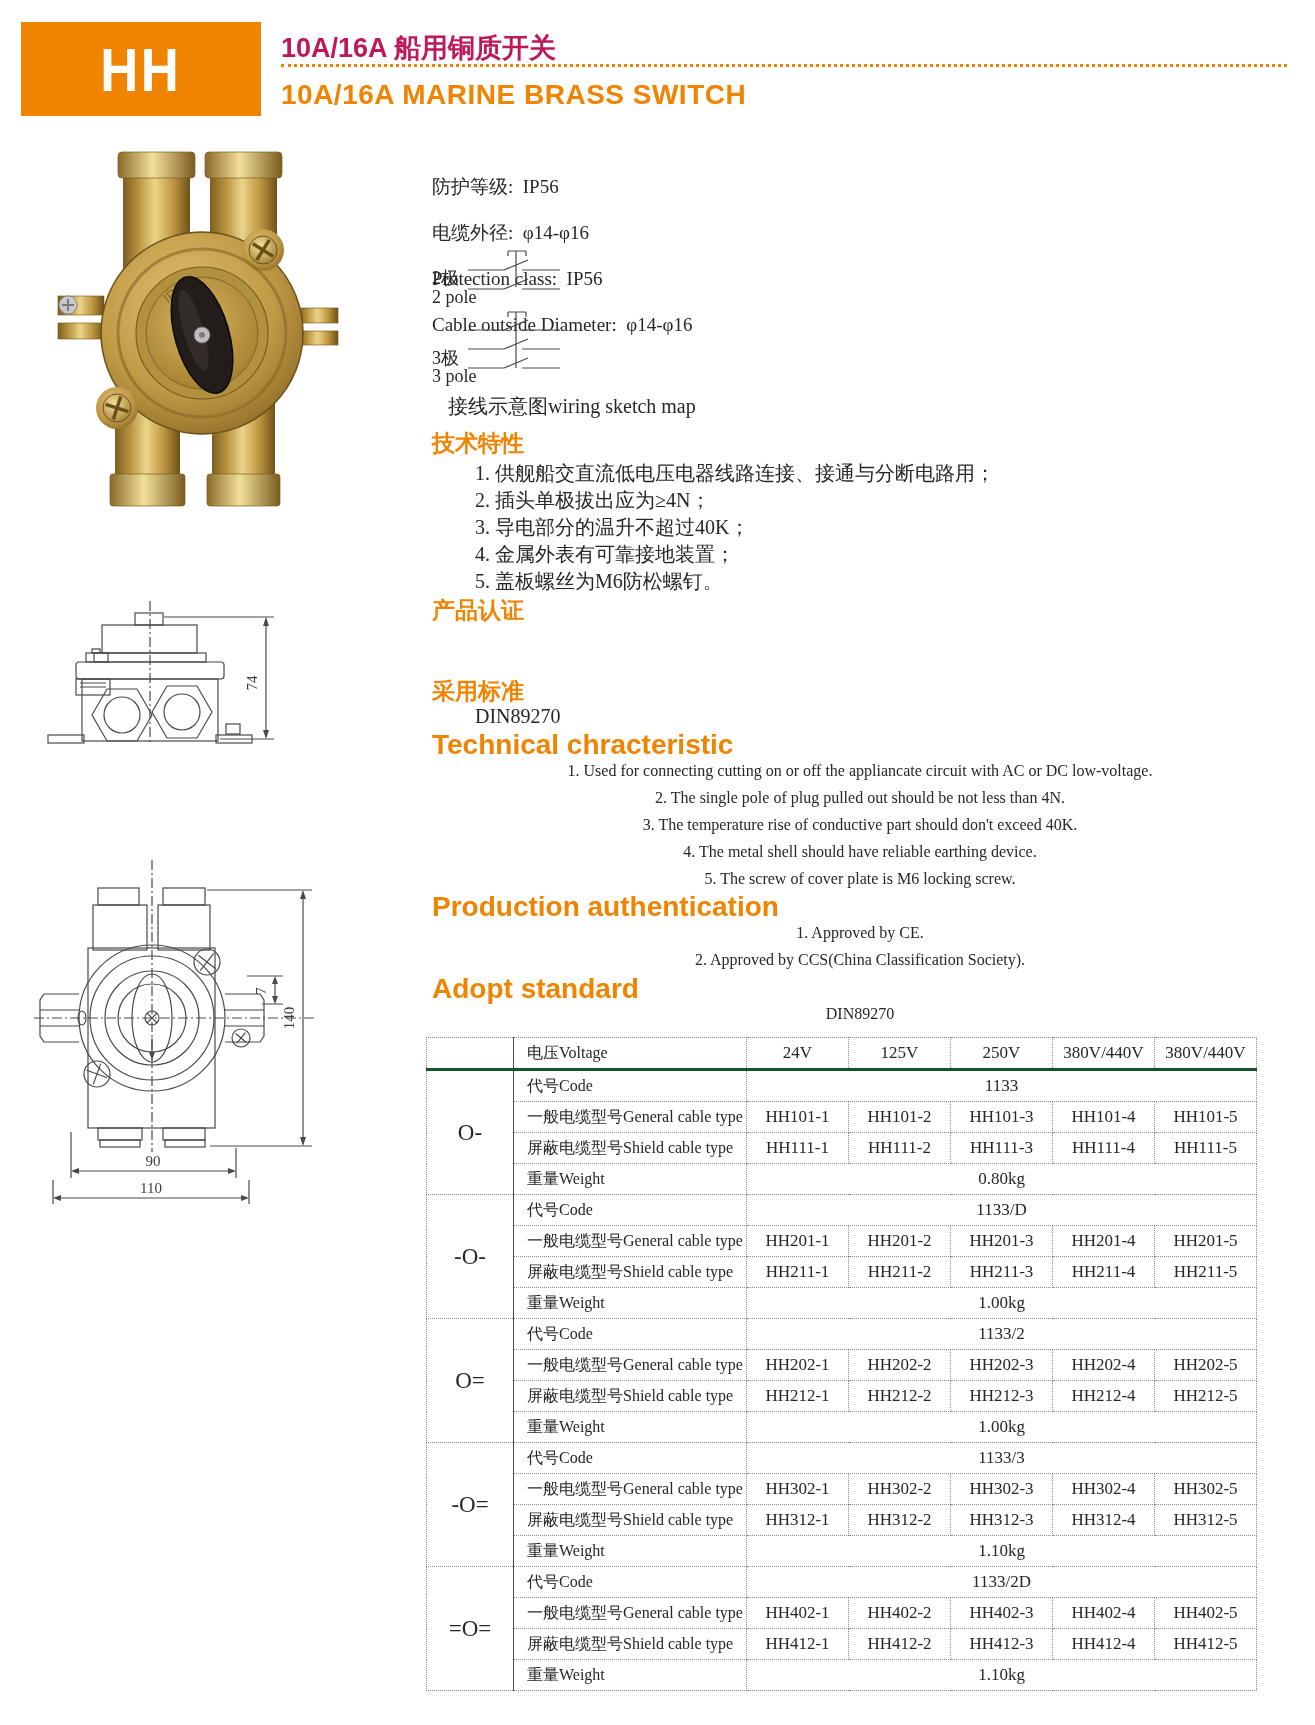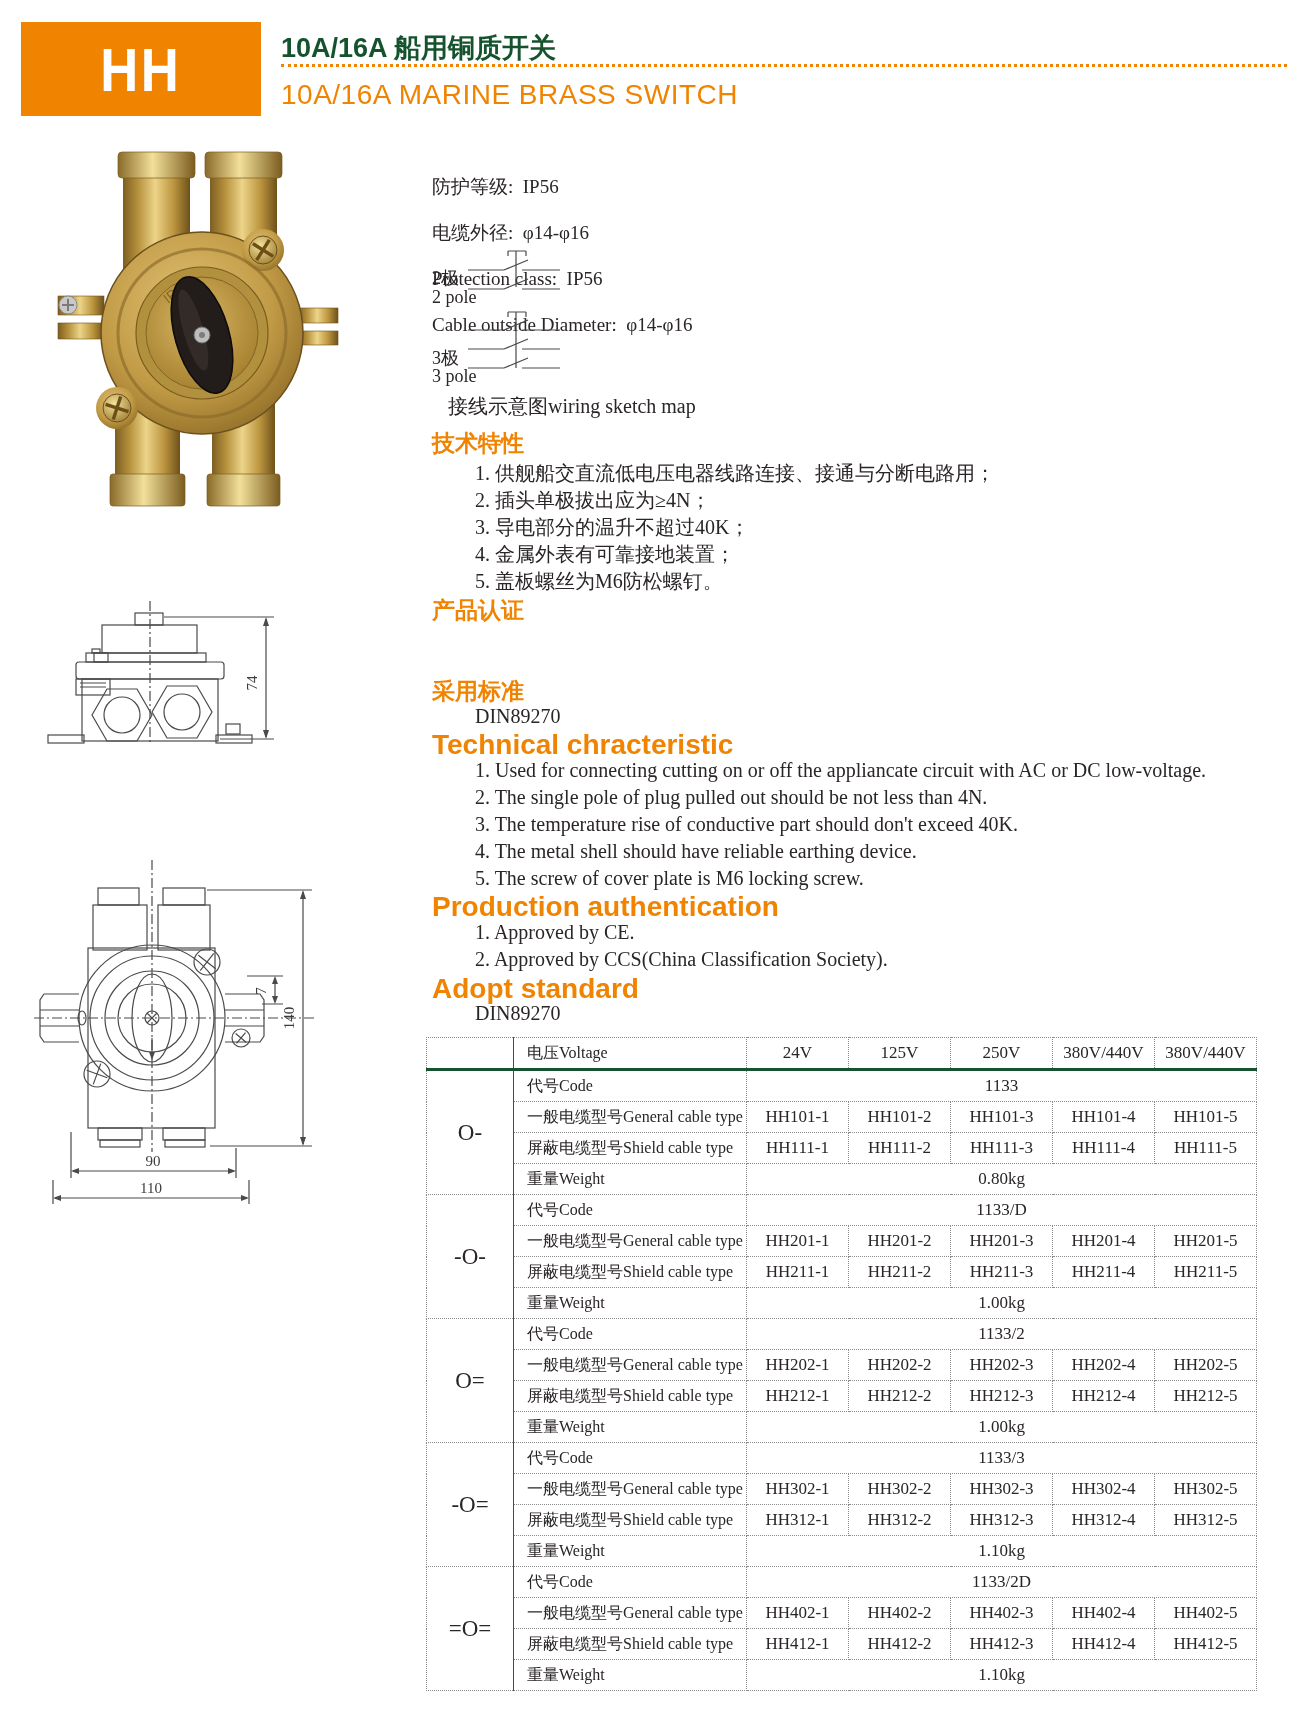--- a/index.html
+++ b/index.html
@@ -2,31 +2,31 @@
 <html><head>
 <meta charset="utf-8">
 <style>
   html,body{margin:0;padding:0;background:#fff;}
   #page{position:relative;width:1315px;height:1725px;background:#ffffff;overflow:hidden;
         font-family:"Liberation Serif","DejaVu Serif",serif;color:#2a2526;border-radius:6px;}
   .abs{position:absolute;}
   
   .logo-box{left:21px;top:22px;width:240px;height:94px;background:#F08300;display:flex;align-items:center;justify-content:center;}
   .logo-text{color:#fff;font-family:"Liberation Sans","DejaVu Sans",sans-serif;font-weight:bold;font-size:62px;letter-spacing:3px;transform:scaleX(.85);}
-  .title-cn{left:281px;top:30px;color:#14532d;font-family:"Liberation Sans","DejaVu Sans",sans-serif;font-weight:bold;font-size:27px;}
+  .title-cn{left:281px;top:30px;color:#be185d;font-family:"Liberation Sans","DejaVu Sans",sans-serif;font-weight:bold;font-size:27px;}
   .dotline{left:281px;top:64px;width:1006px;height:0;border-top:3px dotted #F08300;}
-  .title-en{left:281px;top:79px;color:#F08300;font-family:"Liberation Sans","DejaVu Sans",sans-serif;font-weight:normal;font-size:28px;letter-spacing:.5px;}
+  .title-en{left:281px;top:79px;color:#F08300;font-family:"Liberation Sans","DejaVu Sans",sans-serif;font-weight:bold;font-size:28px;letter-spacing:.5px;}
   
   .specs{left:432px;top:151px;font-size:19px;line-height:23px;white-space:pre;margin-top:24px;}
   .wlabel{left:432px;font-size:18px;}
   .caption{left:448px;top:393px;font-size:20px;}
   .h-cn{color:#F08300;font-family:"Liberation Sans","DejaVu Sans",sans-serif;font-weight:bold;font-size:23px;left:432px;}
   .h-en{color:#F08300;font-family:Liberation Sans, sans-serif;font-weight:bold;font-size:28px;left:432px;}
   .items{left:475px;line-height:27px;font-size:20px;width:760px;}
-  .items.en{font-size:20px;width:770px;}
+  .items.en{font-size:16px;width:770px;text-align:center;}
   
   #spec-table{left:426px;top:1037px;}
   table{border-collapse:collapse;table-layout:fixed;width:830px;font-size:17px;}
   td{border:1px dotted #8a8a8a;height:30px;text-align:center;padding:0 2px;overflow:hidden;white-space:nowrap;}
   td.lab{text-align:left;padding-left:13px;font-size:16px;}
   td.sym{border-right:1px solid #4a4a4a;font-size:23px;}
   tr.hdr td{border-bottom:3px solid #14532d;}
   
   .ln{stroke:#4a4a4a;stroke-width:1.2;fill:none;}
   .dim{font:15px "Liberation Serif",serif;fill:#3c3c3c;}

